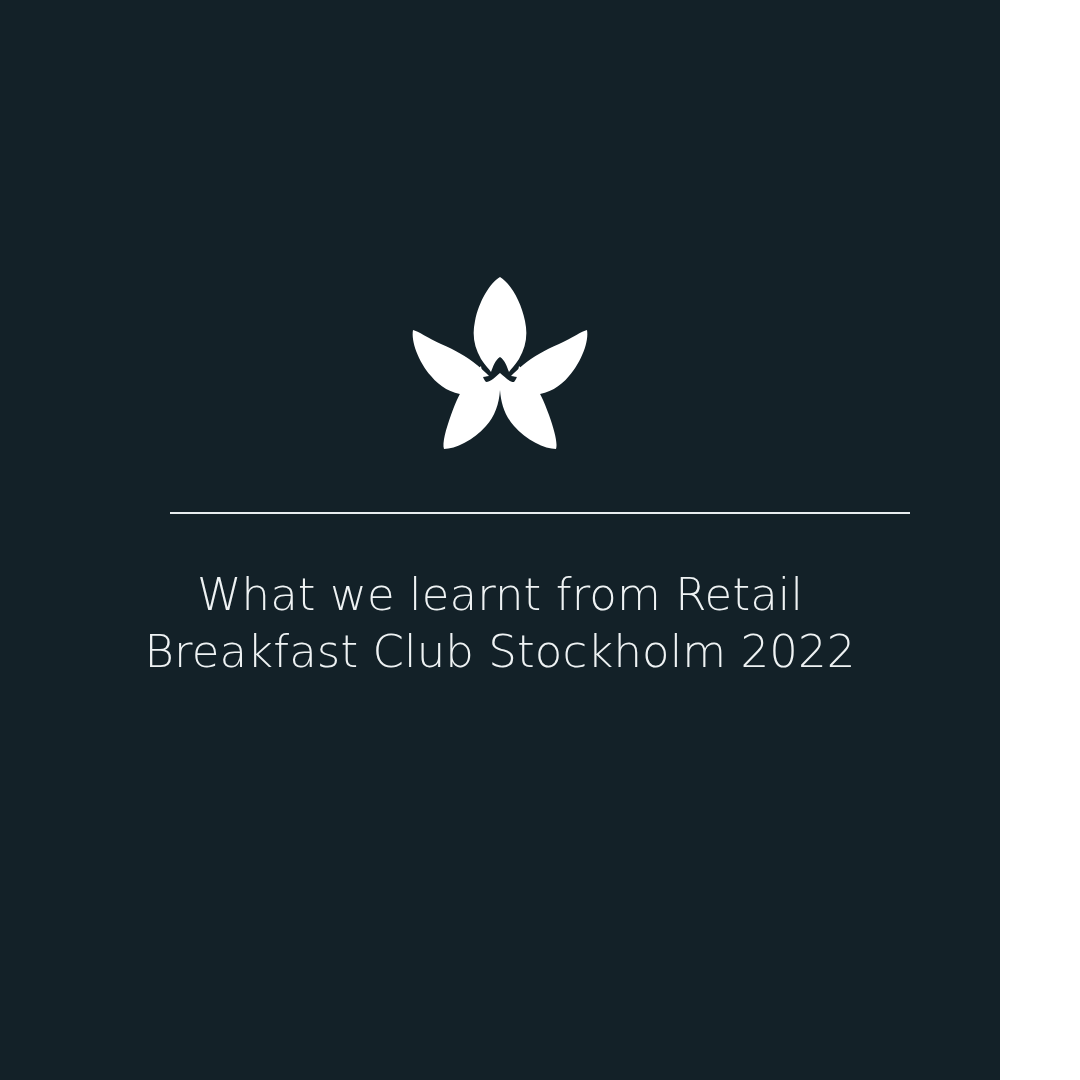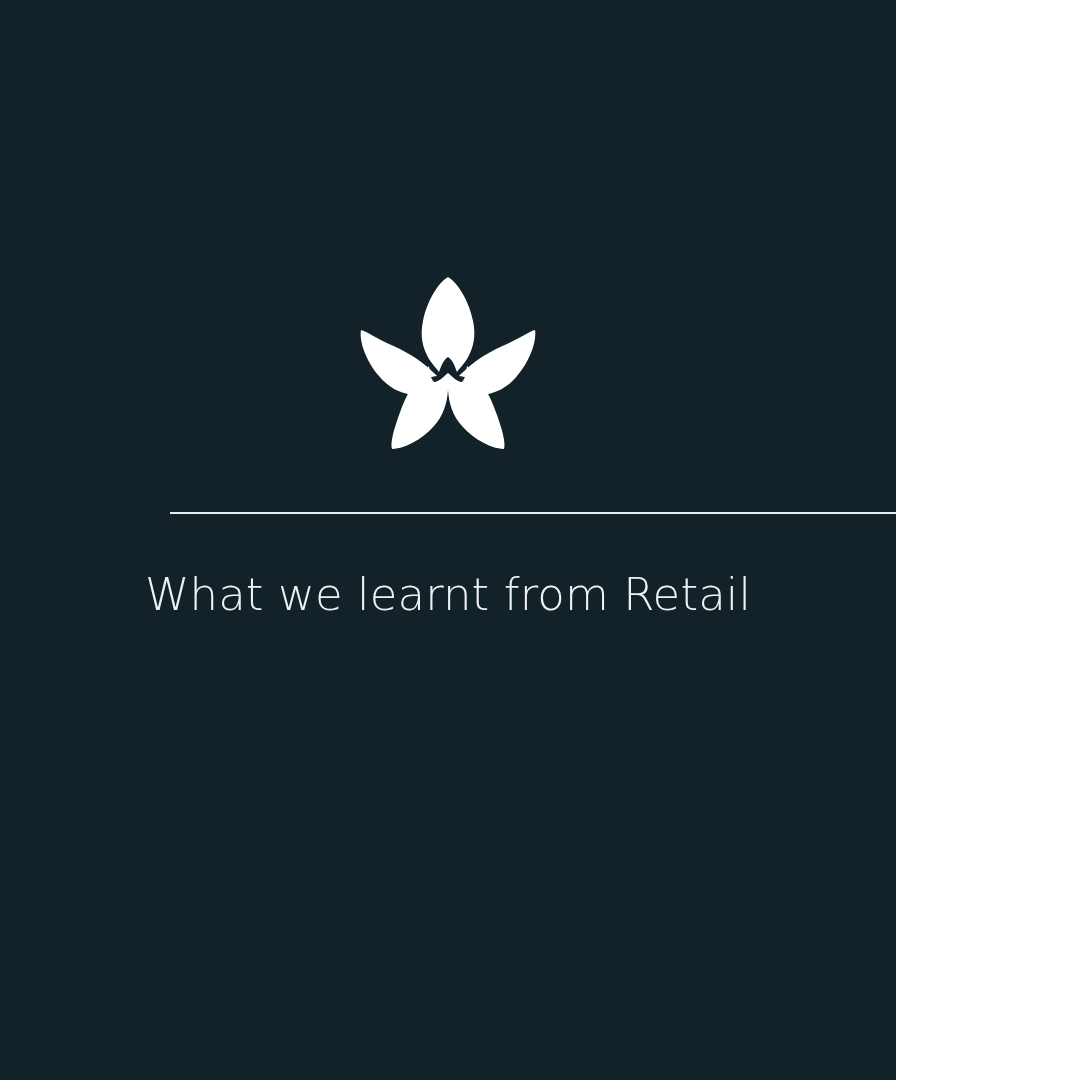--- a/index.html
+++ b/index.html
@@ -7,21 +7,21 @@
     padding: 0;
   }
   body {
     width: 1080px;
     height: 1080px;
     overflow: hidden;
     font-family: "DejaVu Sans", "Liberation Sans", sans-serif;
   }
   .slide {
     position: relative;
-    width: 896px;
+    width: 1000px;
     height: 1080px;
     background: #132128;
     box-sizing: border-box;
     overflow: hidden;
   }
 
   
   .logo-wrap {
     position: absolute;
     left: 0;
@@ -129,15 +129,16 @@
                  C 90 127, 94 139, 103 149
                  C 115 163, 134 172, 145 172 Z"></path>
       </g>
     </svg>
   </div>
 
   <hr class="divider">
 
   <div class="title-block">
     <span class="title-line">What we learnt from Retail</span>
+    <span class="title-line">Breakfast Club Stockholm 2022</span>
   </div>
 
 </div>
 
 </body></html>

